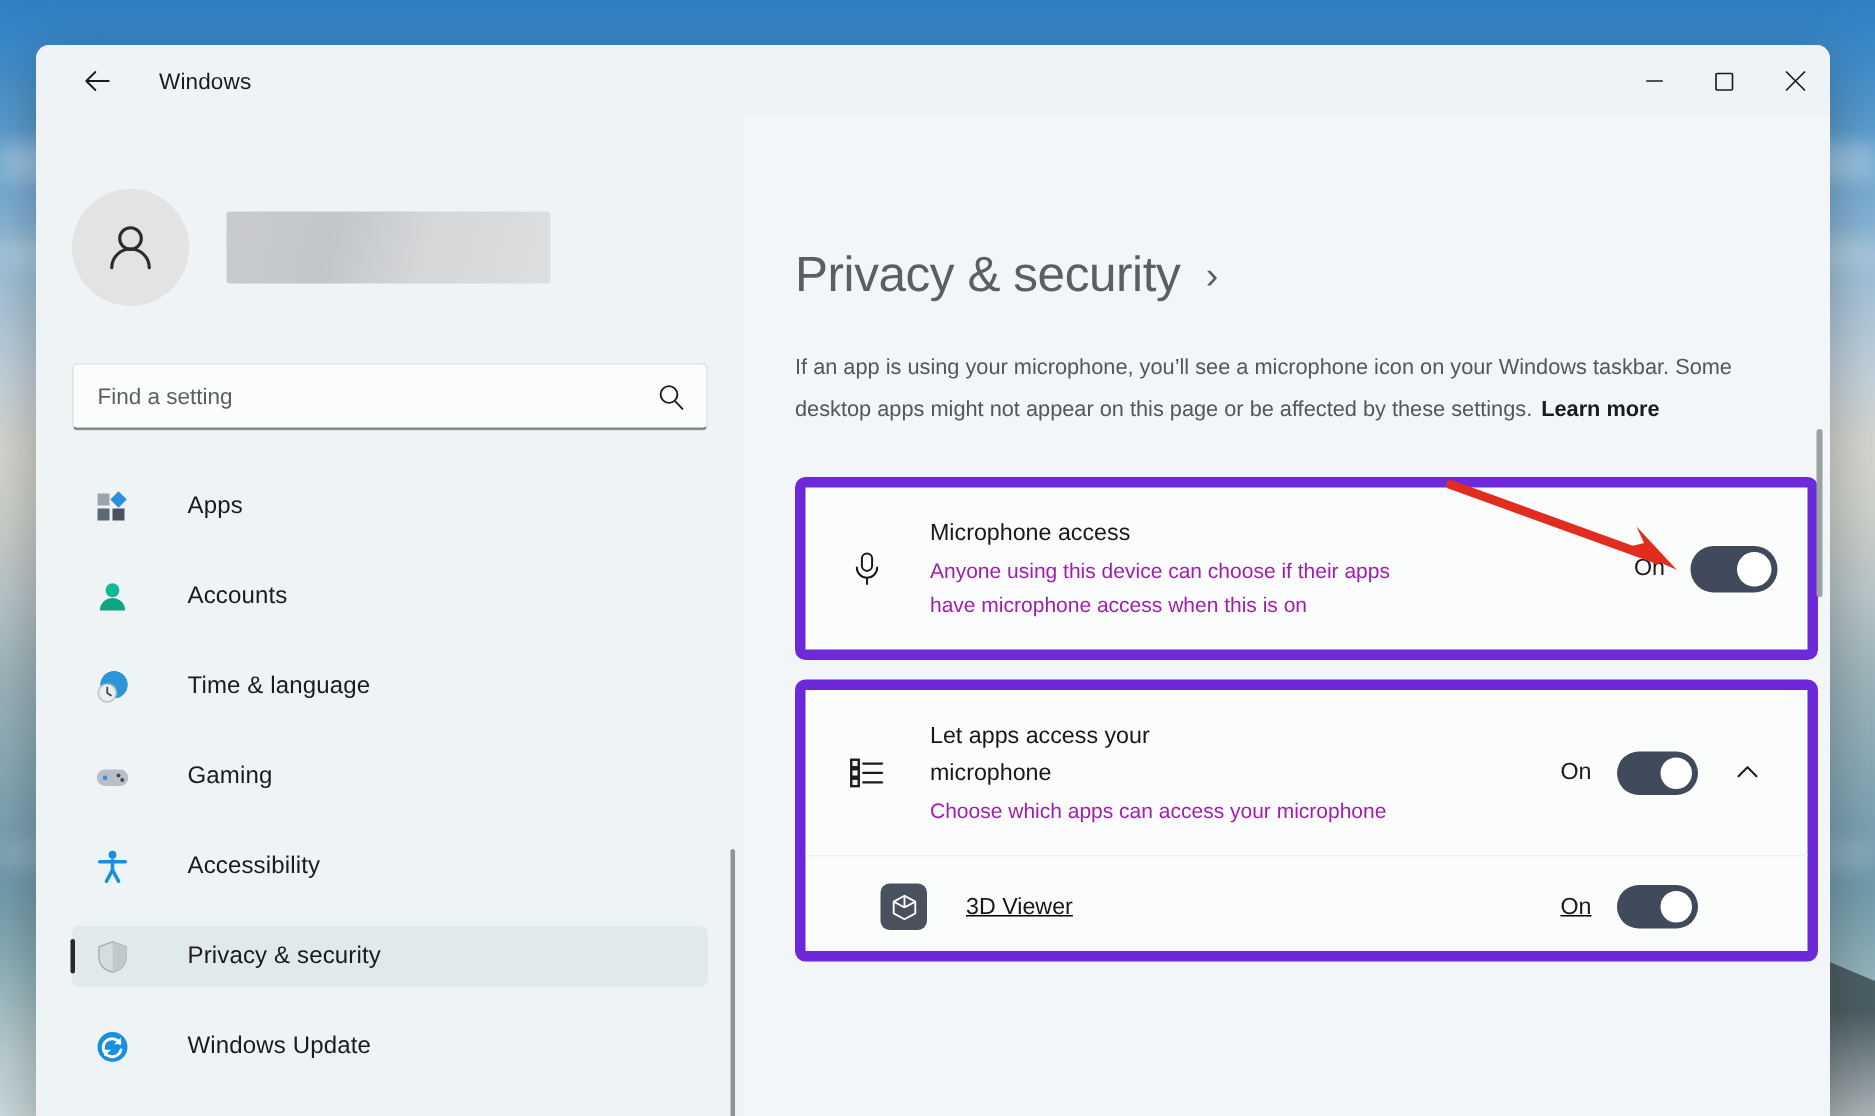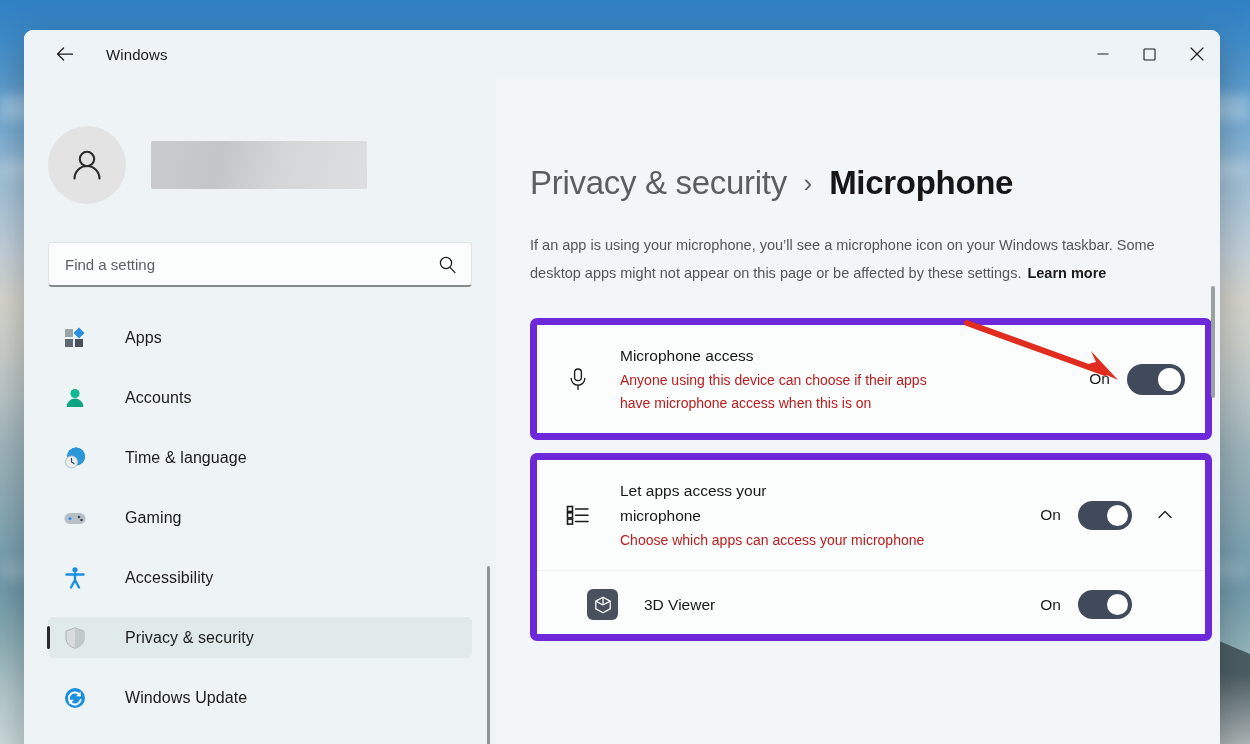--- a/index.html
+++ b/index.html
@@ -264,40 +264,41 @@
   .card.tight { margin-top: 13px; }
   .card-row {
     display: flex;
     align-items: center;
     padding: 18px 20px 18px 24px;
     min-height: 60px;
   }
   .card-row.sub {
     border-top: 1px solid #edf1f2;
     padding-bottom: 14px;
+    text-decoration: underline;
   }
   .row-icon {
     width: 34px;
     flex: 0 0 34px;
     display: flex; align-items: center; justify-content: center;
   }
   .row-text {
     margin-left: 25px;
     flex: 1;
     min-width: 0;
   }
   .row-title {
     font-size: 15.5px;
     color: #171717;
     line-height: 25px;
   }
   .row-title.wrap { max-width: 210px; }
   .row-desc {
     font-size: 14px;
-    color: #b91c1c;
+    color: #a21caf;
     line-height: 23px;
     margin-top: 1px;
     max-width: 330px;
   }
   .row-right {
     display: flex;
     align-items: center;
     margin-left: auto;
     flex: 0 0 auto;
   }
@@ -515,21 +516,20 @@
       <div class="sidebar-scrollbar">
         <div class="thumb"></div>
       </div>
     </div>
 
     <div class="content">
 
       <div class="breadcrumb">
         <span class="crumb-parent">Privacy &amp; security</span>
         <span class="crumb-sep">›</span>
-        <span class="crumb-current">Microphone</span>
       </div>
 
       <div class="description">
         <span>If an app is using your microphone, you’ll see a microphone icon on your Windows taskbar. Some desktop apps might not appear on this page or be affected by these settings.</span><span class="learn-more">Learn more</span>
       </div>
 
       <div class="card">
         <div class="card-row">
           <span class="row-icon">
             <svg width="26" height="26" viewBox="0 0 26 26">

